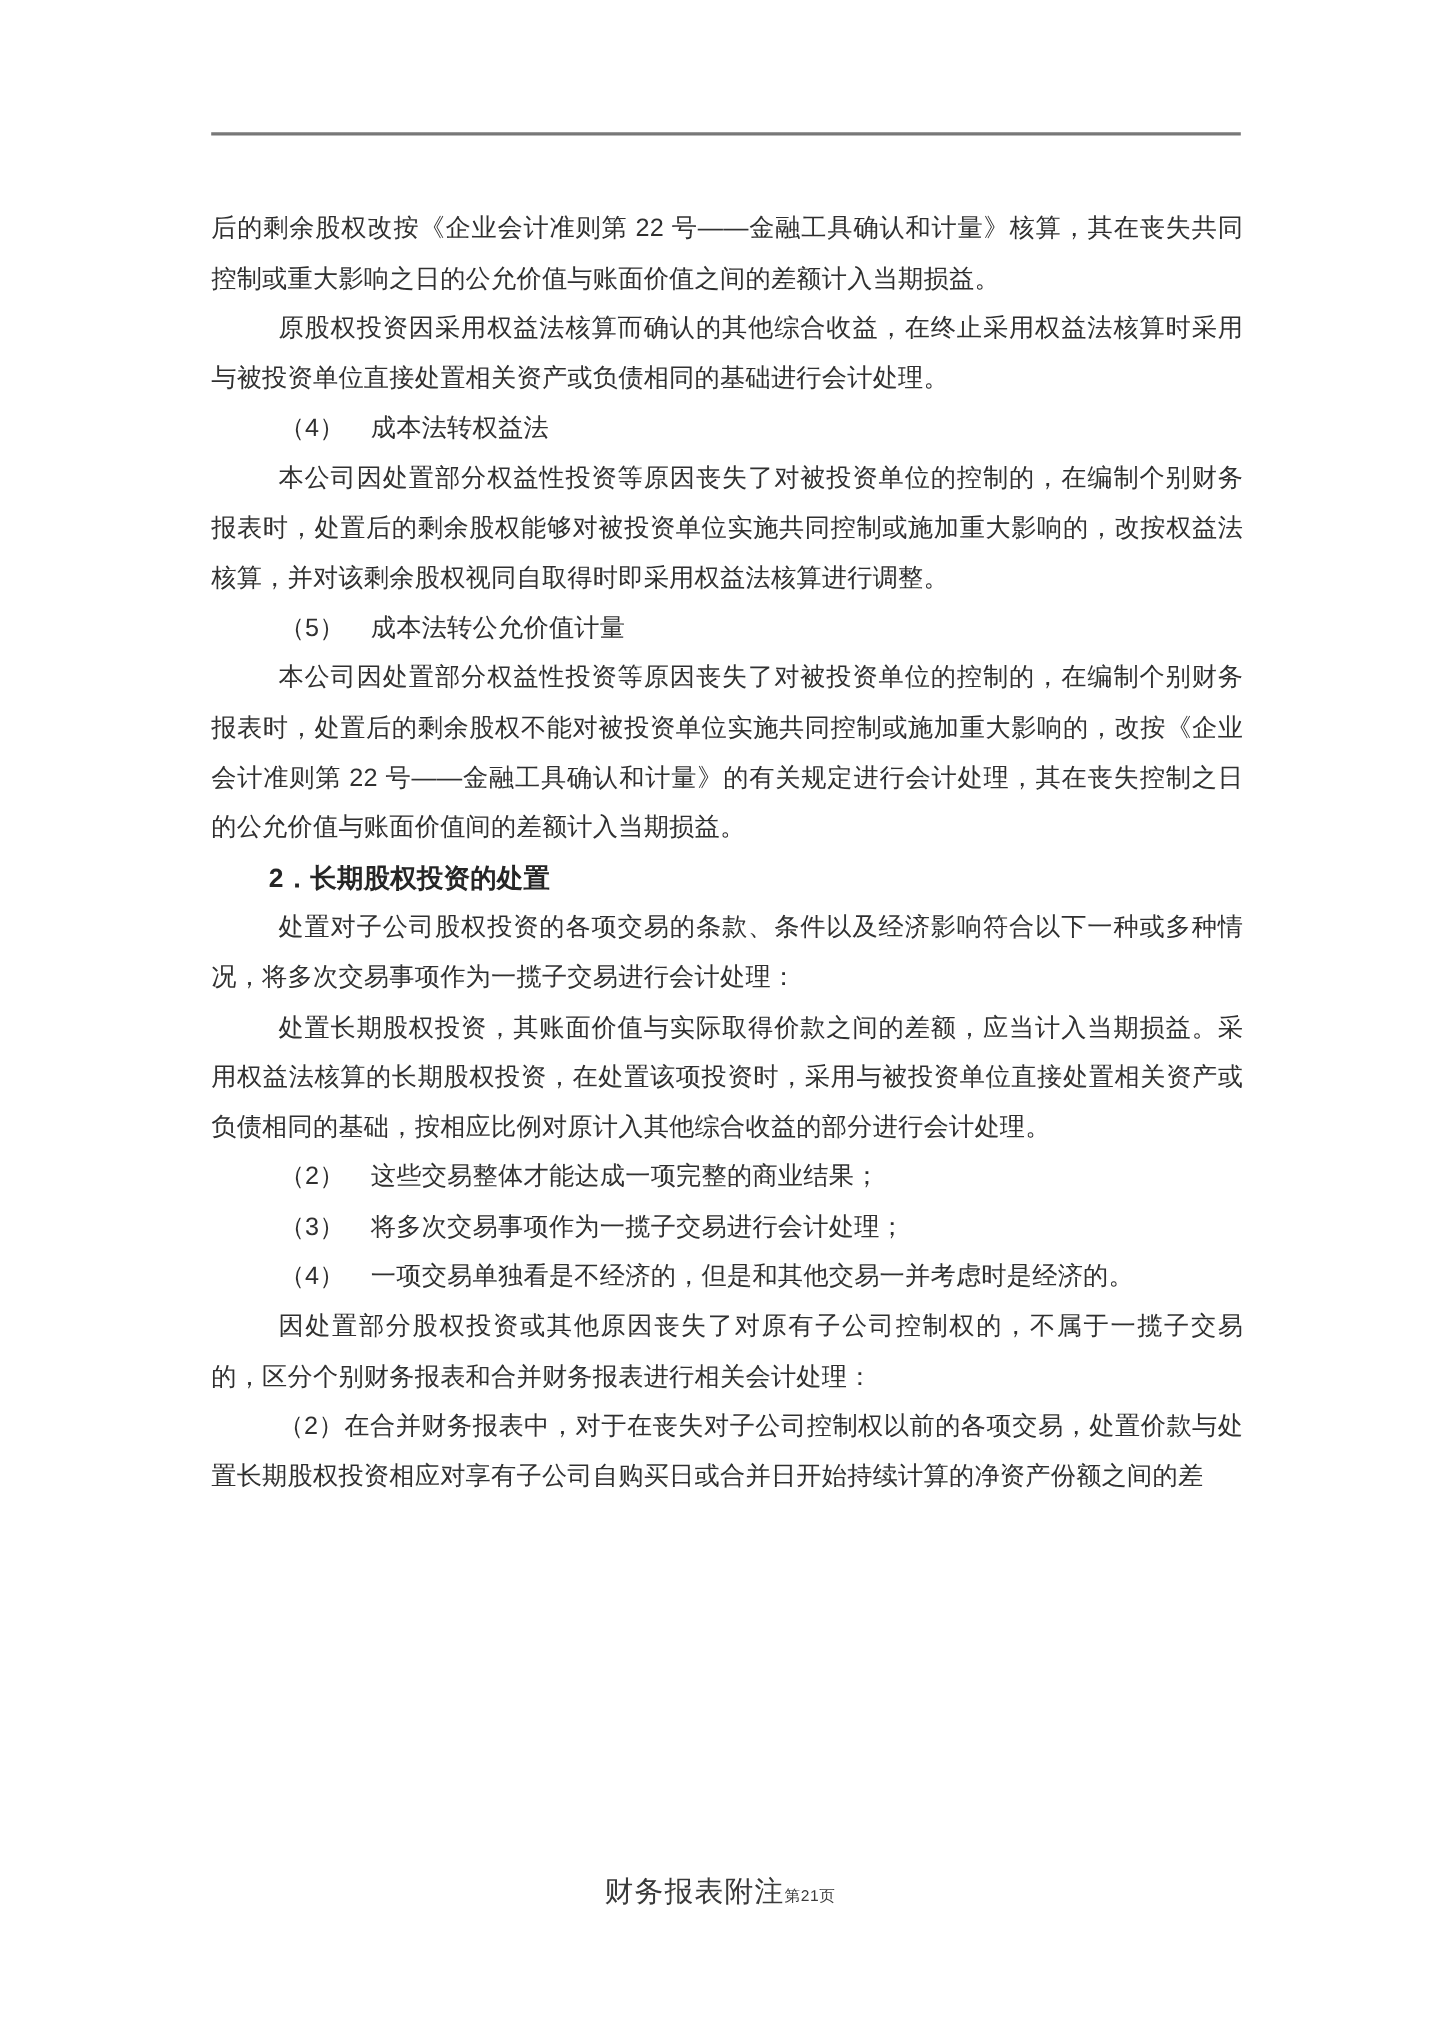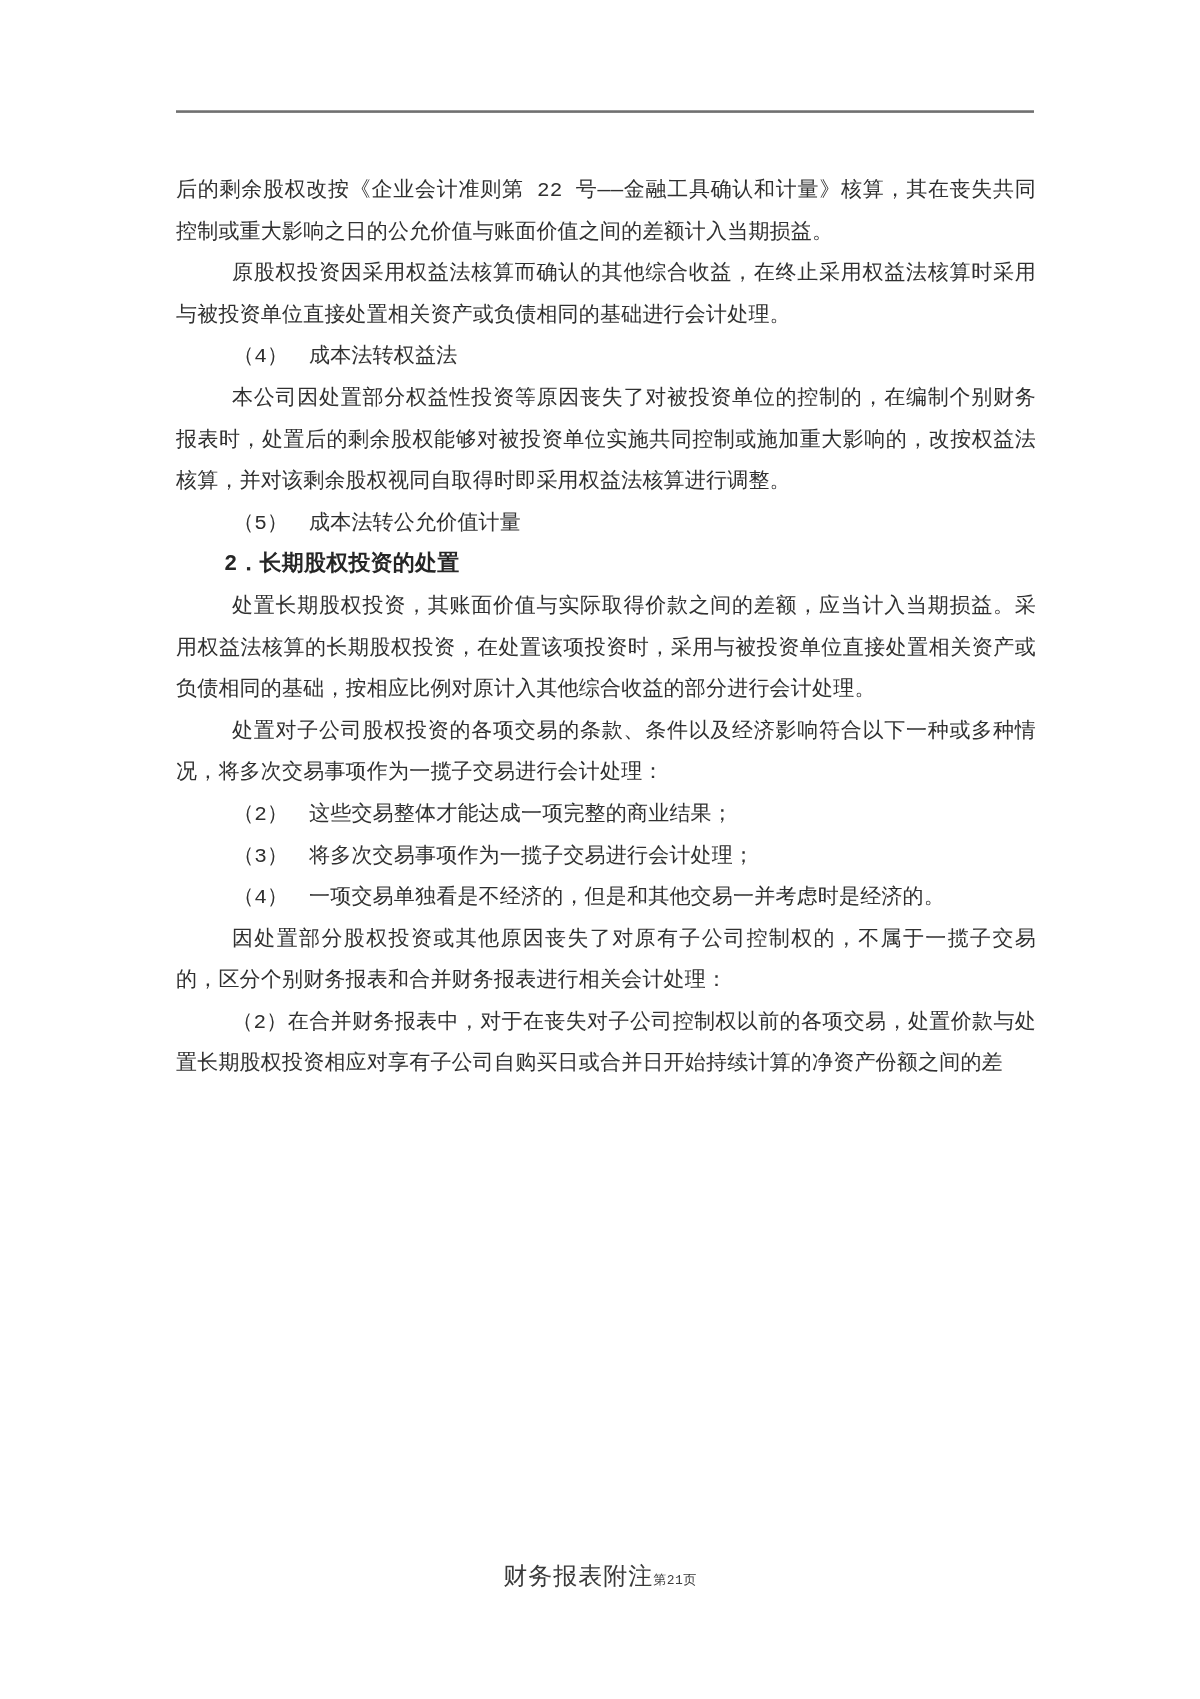--- a/index.html
+++ b/index.html
@@ -6,21 +6,21 @@
     margin: 0;
     padding: 0;
     background: #ffffff;
   }
   .page {
     position: relative;
     width: 1180px;
     height: 1699px;
     background: #ffffff;
     overflow: hidden;
-    font-family: Liberation Mono, monospace;
+    font-family: Liberation Sans, sans-serif;
     color: #2e2e2e;
   }
   .top-rule {
     position: absolute;
     left: 176px;
     top: 110px;
     width: 858px;
     height: 3px;
     background: linear-gradient(to bottom, #a8a8a8 0%, #6a6a6a 55%, #8f8f8f 100%);
   }
@@ -83,23 +83,24 @@
 <body>
 
 <div class="page">
   <div class="top-rule"></div>
   <main class="content" id="doc-body">
       <p class="para-continuation">后的剩余股权改按《企业会计准则第 22 号——金融工具确认和计量》核算，其在丧失共同控制或重大影响之日的公允价值与账面价值之间的差额计入当期损益。</p>
       <p class="para-indent">原股权投资因采用权益法核算而确认的其他综合收益，在终止采用权益法核算时采用与被投资单位直接处置相关资产或负债相同的基础进行会计处理。</p>
       <p class="para-numbered"><span class="num">（4）</span><span>成本法转权益法</span></p>
       <p class="para-indent">本公司因处置部分权益性投资等原因丧失了对被投资单位的控制的，在编制个别财务报表时，处置后的剩余股权能够对被投资单位实施共同控制或施加重大影响的，改按权益法核算，并对该剩余股权视同自取得时即采用权益法核算进行调整。</p>
       <p class="para-numbered"><span class="num">（5）</span><span>成本法转公允价值计量</span></p>
+      <p class="para-indent">本公司因处置部分权益性投资等原因丧失了对被投资单位的控制的，在编制个别财务报表时，处置后的剩余股权不能对被投资单位实施共同控制或施加重大影响的，改按《企业会计准则第 22 号——金融工具确认和计量》的有关规定进行会计处理，其在丧失控制之日的公允价值与账面价值间的差额计入当期损益。</p>
       <p class="para-heading">2．长期股权投资的处置</p>
+      <p class="para-indent">处置对子公司股权投资的各项交易的条款、条件以及经济影响符合以下一种或多种情况，将多次交易事项作为一揽子交易进行会计处理：</p>
       <p class="para-indent">处置长期股权投资，其账面价值与实际取得价款之间的差额，应当计入当期损益。采用权益法核算的长期股权投资，在处置该项投资时，采用与被投资单位直接处置相关资产或负债相同的基础，按相应比例对原计入其他综合收益的部分进行会计处理。</p>
-      <p class="para-indent">处置对子公司股权投资的各项交易的条款、条件以及经济影响符合以下一种或多种情况，将多次交易事项作为一揽子交易进行会计处理：</p>
       <p class="para-numbered"><span class="num">（2）</span><span>这些交易整体才能达成一项完整的商业结果；</span></p>
       <p class="para-numbered"><span class="num">（3）</span><span>将多次交易事项作为一揽子交易进行会计处理；</span></p>
       <p class="para-numbered"><span class="num">（4）</span><span>一项交易单独看是不经济的，但是和其他交易一并考虑时是经济的。</span></p>
       <p class="para-indent">因处置部分股权投资或其他原因丧失了对原有子公司控制权的，不属于一揽子交易的，区分个别财务报表和合并财务报表进行相关会计处理：</p>
       <p class="para-indent">（2）在合并财务报表中，对于在丧失对子公司控制权以前的各项交易，处置价款与处置长期股权投资相应对享有子公司自购买日或合并日开始持续计算的净资产份额之间的差</p>
     </main>
   <footer class="footer">
     <span class="footer-title">财务报表附注</span><span class="footer-page">第21页</span>
   </footer>
 </div>

